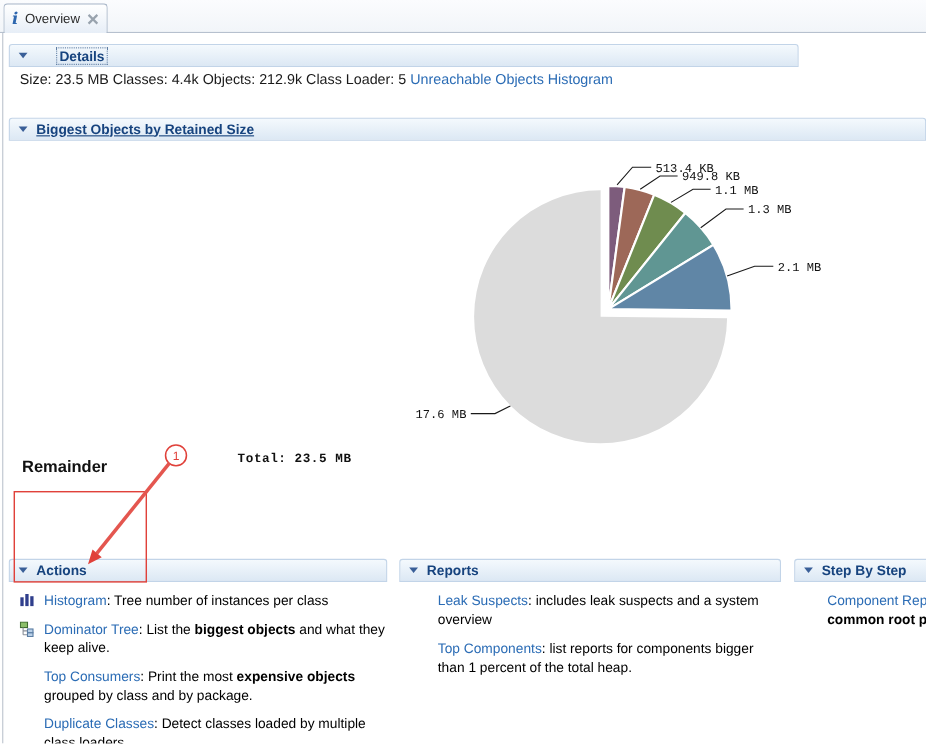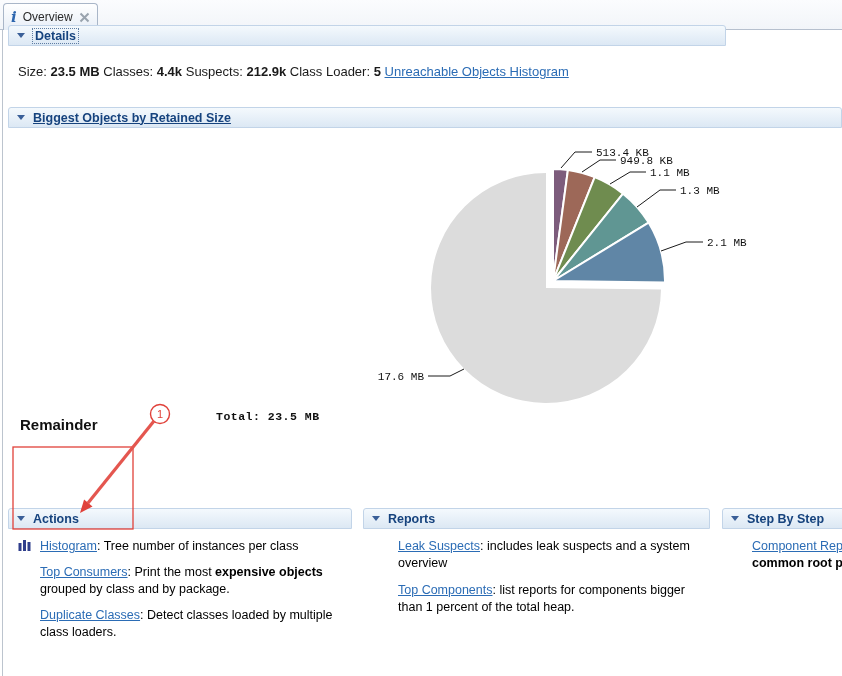--- a/index.html
+++ b/index.html
@@ -27,22 +27,22 @@
   .sechdr{position:absolute;height:21px;
     background:linear-gradient(#f4f9fd,#dce8f4);
     border:1px solid #c2d4e8;border-radius:3px 3px 0 0;
     display:flex;align-items:center;
     font-weight:bold;color:#16437e;font-size:12.5px;box-sizing:border-box;}
   .tri{width:0;height:0;border-left:4px solid transparent;border-right:4px solid transparent;
     border-top:5px solid #3a5f98;margin:0 8px;}
   .focus-dotted{outline:1px dotted #5f7da3;padding:0 2px;}
   
   .details-body{position:absolute;left:18px;top:64px;font-size:13px;color:#1a1a1a;}
-  .details-body b{font-weight:bold;}
-  .lnk{color:#2b6cb5;text-decoration:underline;cursor:pointer;}
+  .details-body b{font-weight:normal;}
+  .lnk{color:#2b6cb5;cursor:pointer;}
   
   .section{position:absolute;margin-top:36px;}
   .sec-body{position:absolute;left:0;right:0;top:21px;padding-top:9px;}
   .item{position:relative;margin:0 0 9px 0;padding-left:32px;
     font-size:12.5px;line-height:17px;color:#000;}
   .item .ico{position:absolute;left:10px;top:1px;}
   .rp .item{padding-left:35px;margin-bottom:10px;}
   .sbs .item{padding-left:30px;white-space:nowrap;}
   
   #pie-svg{position:absolute;left:0;top:130px;}
@@ -58,30 +58,30 @@
   <div class="tab">
     <span class="info-i">i</span>
     <span class="tab-label">Overview</span>
     <svg width="11" height="11" viewBox="0 0 11 11">
       <path d="M1.5,1.5 L9.5,9.5 M9.5,1.5 L1.5,9.5" stroke="#99a3ae" stroke-width="2" fill="none"></path>
     </svg>
   </div>
 </div>
 <div class="view-left-border"></div>
 
-<div class="sechdr" style="left:8px;top:25px;width:718px;">
+<div class="sechdr" style="left:8px;top:40px;width:718px;gap:19px;">
   <span class="tri"></span>
   <span class="focus-dotted">Details</span>
 </div>
 <div class="details-body">
   <span>Size:</span>
   <b>23.5 MB</b>
   <span>Classes:</span>
   <b>4.4k</b>
-  <span>Suspects:</span>
+  <span>Objects:</span>
   <b>212.9k</b>
   <span>Class Loader:</span>
   <b>5</b>
   <a class="lnk">Unreachable Objects Histogram</a>
 </div>
 
 <div class="sechdr" style="left:8px;top:107px;width:834px;text-decoration:underline;">
   <span class="tri"></span>
   <span>Biggest Objects by Retained Size</span>
 </div>
@@ -126,20 +126,31 @@
       <span class="ico">
         <svg width="13" height="13" viewBox="0 0 13 13">
           <rect x="0.5" y="4" width="3" height="8" fill="#2f3e8c"></rect>
           <rect x="5" y="1" width="3" height="11" fill="#2f3e8c"></rect>
           <rect x="9.5" y="3" width="3" height="9" fill="#2f3e8c"></rect>
         </svg>
       </span>
       <a class="lnk">Histogram</a><span>: Tree number of instances per class</span>
     </div>
 
+    <div class="item">
+      <span class="ico">
+        <svg width="14" height="14" viewBox="0 0 14 14">
+          <rect x="0.5" y="0.5" width="6.5" height="5" fill="#8cbf6a" stroke="#3f6d2f" stroke-width="1"></rect>
+          <path d="M3,5.5 L3,12 M3,8.5 L7,8.5 M3,12 L7,12" stroke="#8a909a" stroke-width="1" fill="none"></path>
+          <rect x="7" y="6.8" width="5" height="3.4" fill="#b9d0e8" stroke="#5a7da3" stroke-width="1"></rect>
+          <rect x="7" y="10.3" width="5" height="3.4" fill="#b9d0e8" stroke="#5a7da3" stroke-width="1"></rect>
+        </svg>
+      </span>
+      <a class="lnk">Dominator Tree</a><span>: List the </span><b>biggest objects</b><span> and what they keep alive.</span>
+    </div>
 
     <div class="item">
       <a class="lnk">Top Consumers</a><span>: Print the most </span><b>expensive objects</b><span> grouped by class and by package.</span>
     </div>
 
     <div class="item">
       <a class="lnk">Duplicate Classes</a><span>: Detect classes loaded by multiple class loaders.</span>
     </div>
 
   </div>

